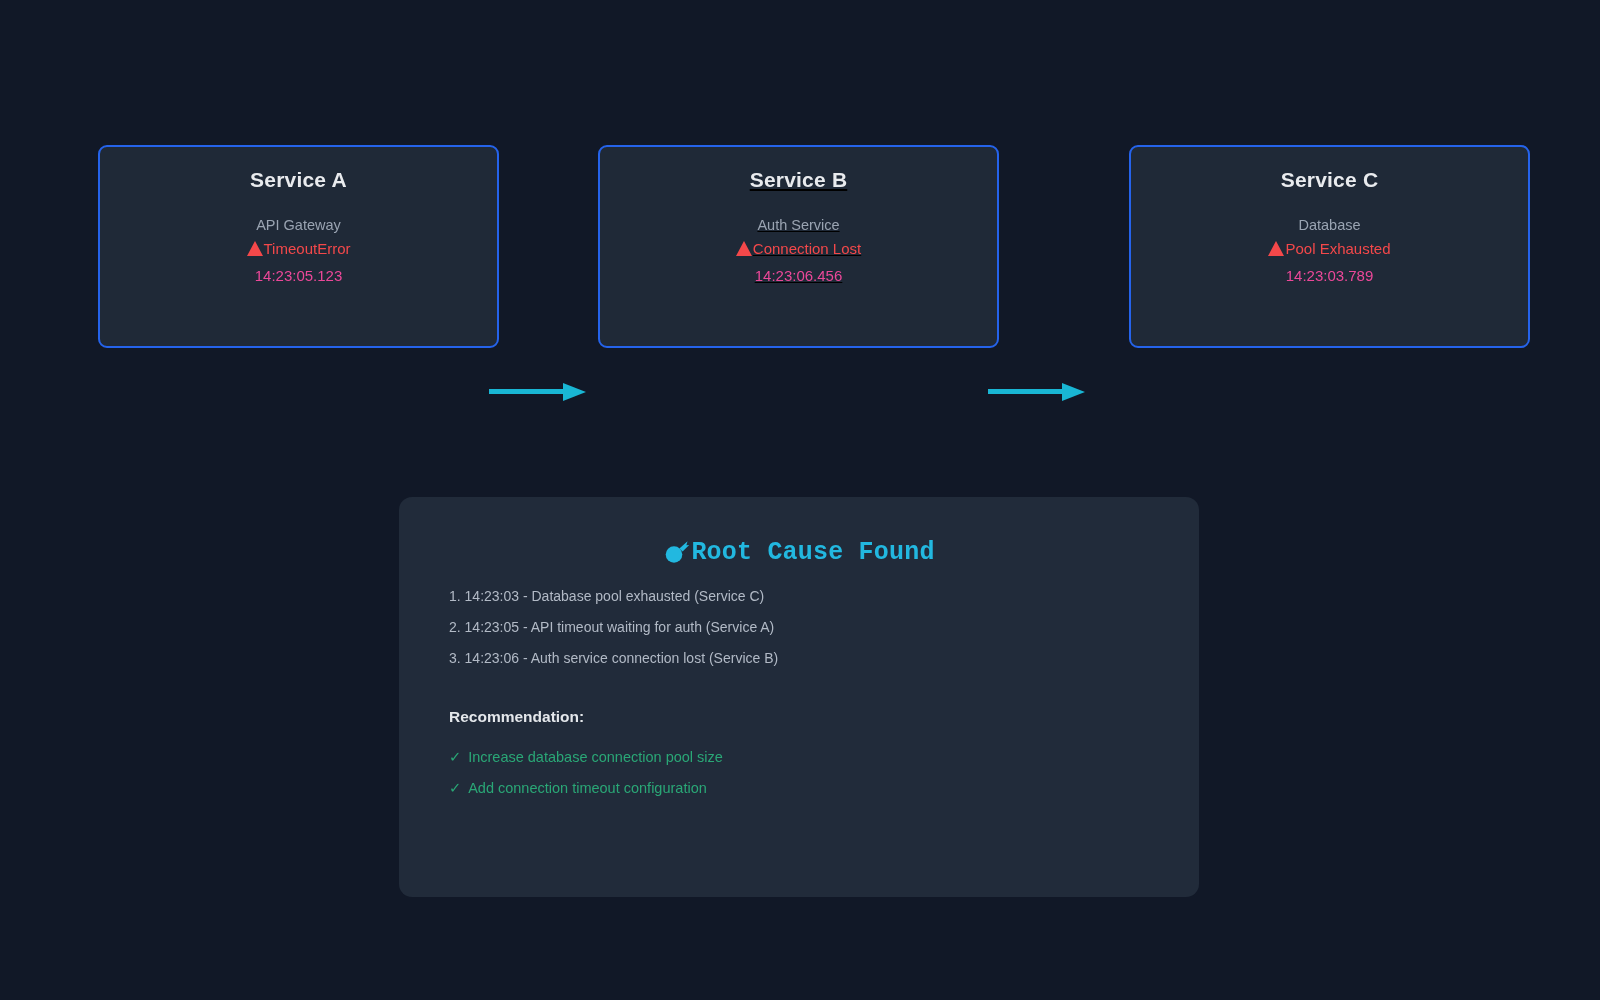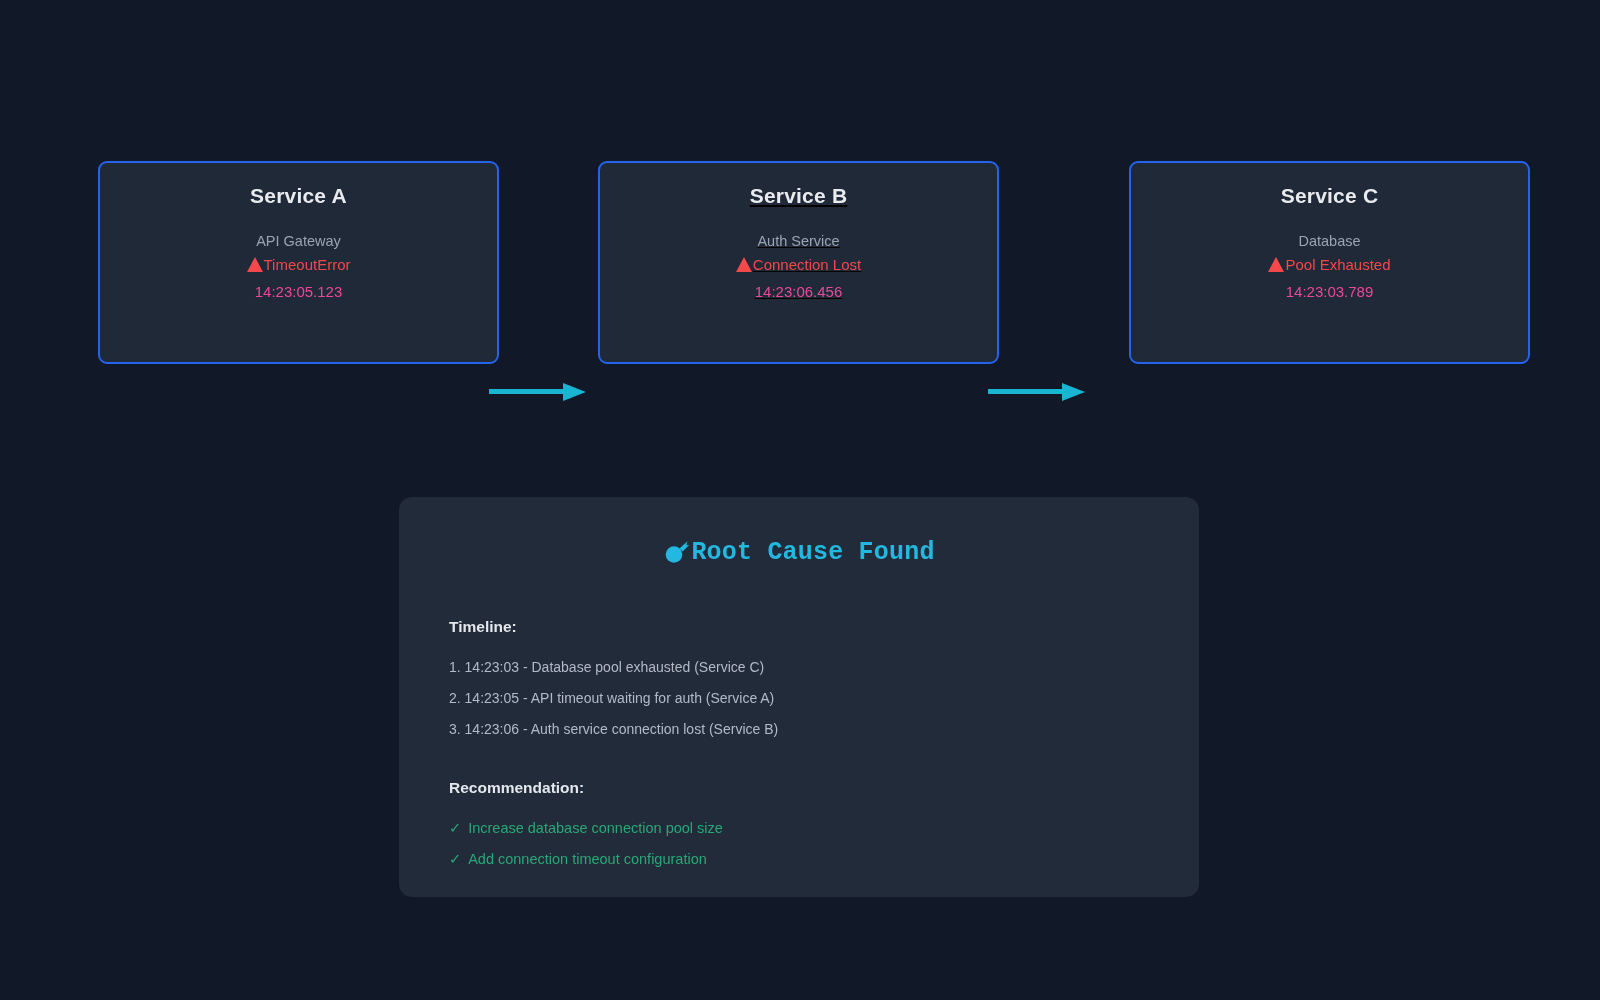--- a/index.html
+++ b/index.html
@@ -9,21 +9,21 @@
     background:#111827;
     font-family:"Liberation Sans", sans-serif;
     overflow:hidden;
   }
   .stage { position:relative; width:1600px; height:1000px; }
 
   
   .chain { position:absolute; left:0; top:145px; width:1600px; height:205px; }
 
   .svc-card {
-    position:absolute; top:16px;
+    position:absolute; top:0;
     width:401px; height:203px;
     background:#1f2937;
     border:2px solid #2563eb;
     border-radius:9px;
     display:flex; flex-direction:column; align-items:center;
   }
   .svc-card.pos-0 { left:98px; }
   .svc-card.pos-1 { left:598px;text-decoration:underline; }
   .svc-card.pos-2 { left:1097px;margin-left:32px; }
 
@@ -160,21 +160,20 @@
     <div class="rc-head">
       <span class="magnifier">
         <svg width="27" height="26" viewBox="0 0 27 26" aria-hidden="true">
           <circle cx="11" cy="15.5" r="8.3" fill="#22b8e0"></circle>
           <path d="M16.4 9.6 L24.5 2.2 L23.4 6.3 L26.2 6.0 L19.6 12.5 Z" fill="#22b8e0"></path>
         </svg>
       </span>
       <span>Root Cause Found</span>
     </div>
 
-    <div class="sec-title">Timeline:</div>
     <div class="tl-row first">1. 14:23:03 - Database pool exhausted (Service C)</div>
     <div class="tl-row">2. 14:23:05 - API timeout waiting for auth (Service A)</div>
     <div class="tl-row">3. 14:23:06 - Auth service connection lost (Service B)</div>
 
     <div class="sec-title rec">Recommendation:</div>
     <div class="rec-row first">
       <span class="rec-check">✓</span>
       <span>Increase database connection pool size</span>
     </div>
     <div class="rec-row">

